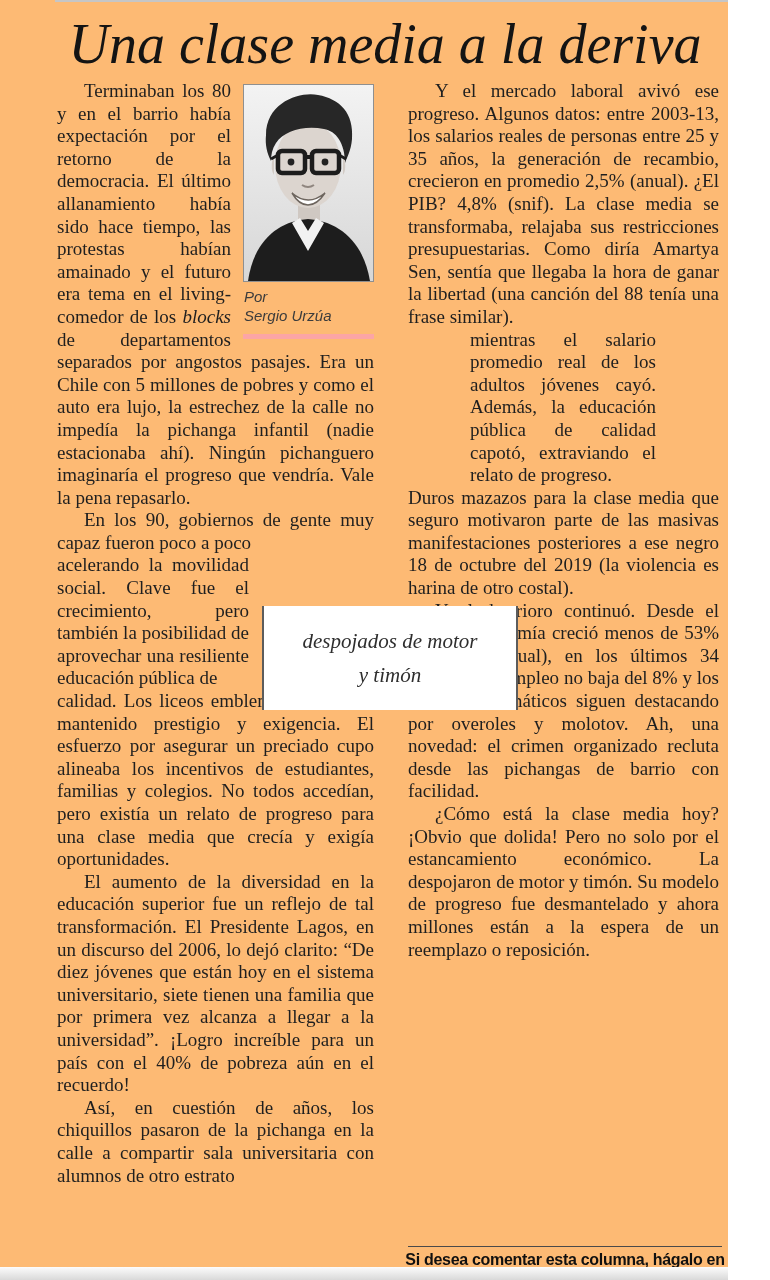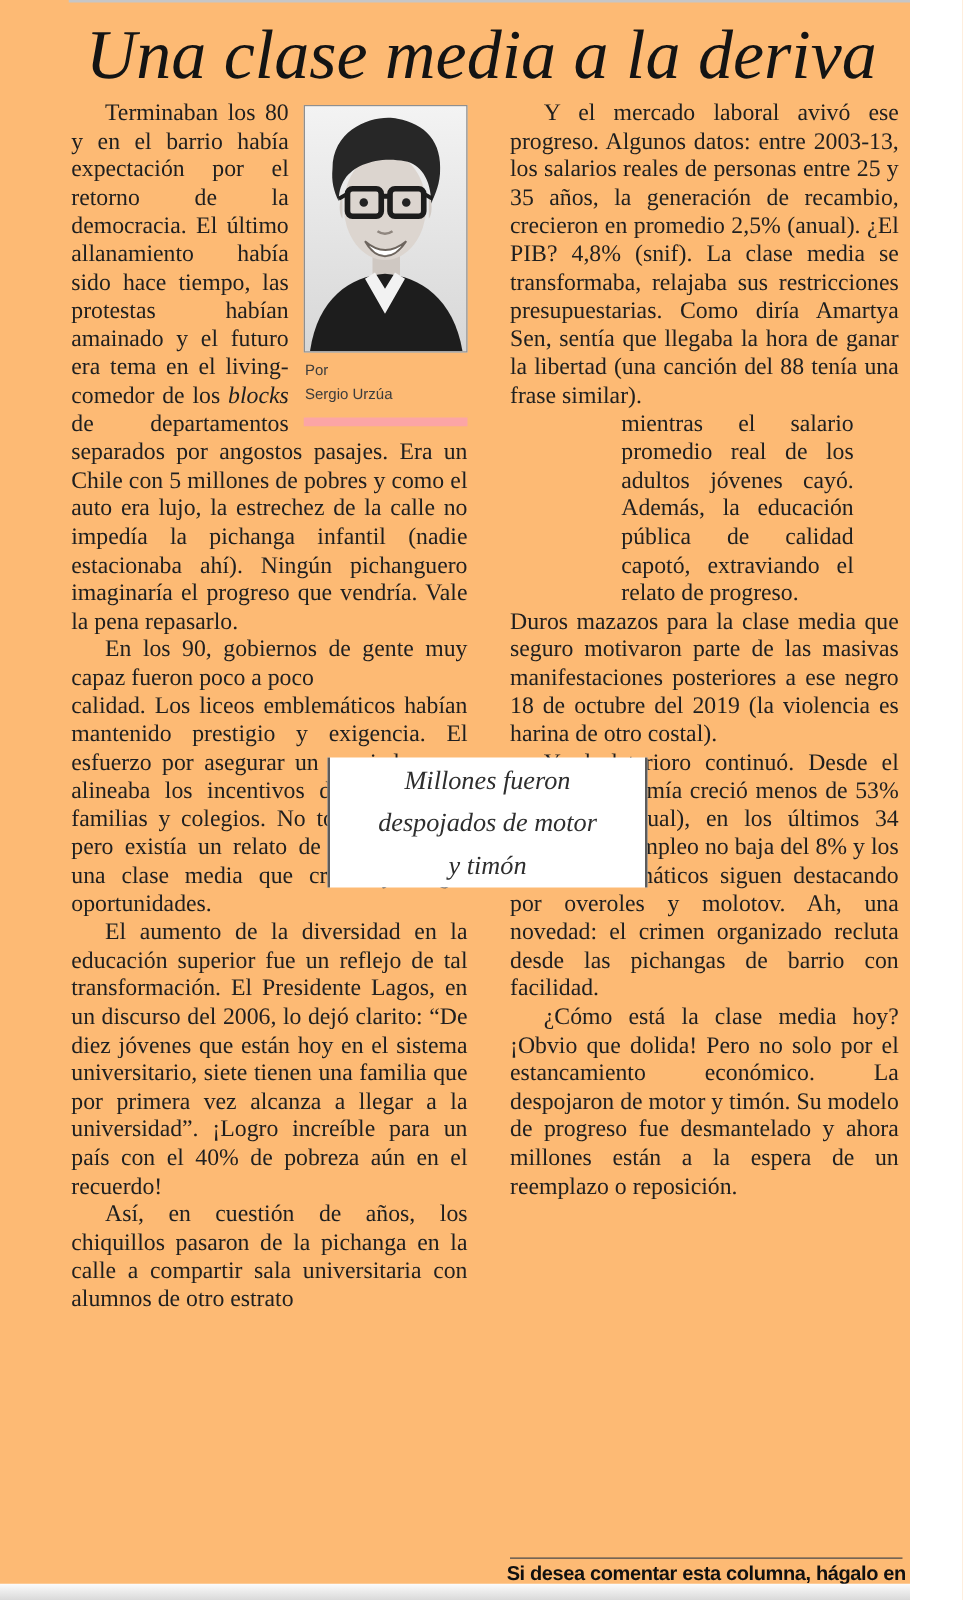--- a/index.html
+++ b/index.html
@@ -11,26 +11,26 @@
          font-family:"Liberation Serif", serif;}
   .col{position:absolute;top:80px;font-size:19px;line-height:22.6px;text-align:justify;
        hyphens:auto;-webkit-hyphens:auto;}
   .col-left{left:57px;width:317px;}
   .col-right{left:408px;width:311px;}
   .col p{margin:0;}
   p.indent{text-indent:27px;}
   p.cont{text-indent:0;}
   .it{font-style:italic;}
   .narrow-left{width:192px;}
-  .narrow-right{width:186px;margin-left:89px;}
+  .narrow-right{width:186px;margin-left:62px;}
   .photo-box{float:right;width:131px;margin:4px 0 10px 12px;}
   .photo-frame{width:129px;height:196px;border:1px solid #8f8f8f;overflow:hidden;background:#e9e9e9;}
   .photo-frame svg{display:block;}
-  .byline{font-family:"Liberation Sans", sans-serif;font-size:12px;line-height:19px;
-          color:#3c3c3c;padding:5px 1px 9px 1px;border-bottom:7px solid #fca5a5;}
+  .byline{font-family:"Liberation Sans", sans-serif;font-size:15px;line-height:19px;
+          color:#3c3c3c;padding:5px 1px 9px 1px;border-bottom:5px solid #fca5a5;font-style:italic;}
   .pull-quote{position:absolute;left:262px;top:606px;width:256px;height:104px;box-sizing:border-box;
           background:#fff;border-left:2px solid #5c5c5c;border-right:2px solid #5c5c5c;
           display:flex;flex-direction:column;justify-content:center;align-items:center;
           font-style:italic;font-size:21px;line-height:34px;color:#2e2e2e;text-align:center;z-index:5;}
   .footer-rule{position:absolute;left:408px;top:1246px;width:314px;height:1px;background:#4a4a4a;}
   .footer-note{position:absolute;left:400px;top:1251px;width:330px;text-align:center;
           font-family:"Liberation Sans", sans-serif;font-weight:bold;font-size:16px;
           letter-spacing:-0.3px;color:#101010;}
   .bottom-band{position:absolute;left:0;bottom:0;width:770px;height:13px;
           background:linear-gradient(#fcfcfc,#d9d9d9);z-index:6;}
@@ -73,37 +73,39 @@
         </svg>
       </div>
       <div class="byline">
         <div>Por</div>
         <div>Sergio Urzúa</div>
       </div>
     </div>
 
     <p class="indent"><span>Terminaban los 80 y en el barrio había expectación por el retorno de la democracia. El último allanamiento había sido hace tiempo, las protestas habían amainado y el futuro era tema en el living-comedor de los </span><span class="it">blocks</span><span> de departamentos separados por angostos pasajes. Era un Chile con 5 millones de pobres y como el auto era lujo, la estrechez de la calle no impedía la pichanga infantil (nadie estacionaba ahí). Ningún pichanguero imaginaría el progreso que vendría. Vale la pena repasarlo.</span></p>
     <p class="indent">En los 90, gobiernos de gente muy capaz fueron poco a poco</p>
+    <div class="narrow-left">
+      <p class="cont">acelerando la movilidad social. Clave fue el crecimiento, pero también la posibilidad de aprovechar una resiliente educación pública de</p>
+    </div>
     <p class="cont">calidad. Los liceos emblemáticos habían mantenido prestigio y exigencia. El esfuerzo por asegurar un preciado cupo alineaba los incentivos de estudiantes, familias y colegios. No todos accedían, pero existía un relato de progreso para una clase media que crecía y exigía oportunidades.</p>
     <p class="indent">El aumento de la diversidad en la educación superior fue un reflejo de tal transformación. El Presidente Lagos, en un discurso del 2006, lo dejó clarito: “De diez jóvenes que están hoy en el sistema universitario, siete tienen una familia que por primera vez alcanza a llegar a la universidad”. ¡Logro increíble para un país con el 40% de pobreza aún en el recuerdo!</p>
     <p class="indent">Así, en cuestión de años, los chiquillos pasaron de la pichanga en la calle a compartir sala universitaria con alumnos de otro estrato</p>
   </div>
 
   <div class="col col-right">
     <p class="indent">Y el mercado laboral avivó ese progreso. Algunos datos: entre 2003-13, los salarios reales de personas entre 25 y 35 años, la generación de recambio, crecieron en promedio 2,5% (anual). ¿El PIB? 4,8% (snif). La clase media se transformaba, relajaba sus restricciones presupuestarias. Como diría Amartya Sen, sentía que llegaba la hora de ganar la libertad (una canción del 88 tenía una frase similar).</p>
     <div class="narrow-right">
       <p class="cont">mientras el salario promedio real de los adultos jóvenes cayó. Además, la educación pública de calidad capotó, extraviando el relato de progreso.</p>
     </div>
     <p class="cont">Duros mazazos para la clase media que seguro motivaron parte de las masivas manifestaciones posteriores a ese negro 18 de octubre del 2019 (la violencia es harina de otro costal).</p>
     <p class="indent">Y el deterioro continuó. Desde el 2019 la economía creció menos de 53% (promedio anual), en los últimos 34 meses el desempleo no baja del 8% y los liceos emblemáticos siguen destacando por overoles y molotov. Ah, una novedad: el crimen organizado recluta desde las pichangas de barrio con facilidad.</p>
     <p class="indent">¿Cómo está la clase media hoy? ¡Obvio que dolida! Pero no solo por el estancamiento económico. La despojaron de motor y timón. Su modelo de progreso fue desmantelado y ahora millones están a la espera de un reemplazo o reposición.</p>
   </div>
 
   <aside class="pull-quote">
-    <span>Millones fueron</span>
     <span>despojados de motor</span>
     <span>y timón</span>
   </aside>
 
   <div class="footer-rule"></div>
   <div class="footer-note">Si desea comentar esta columna, hágalo en el blog</div>
 
   <div class="bottom-band"></div>
 </div>
 

